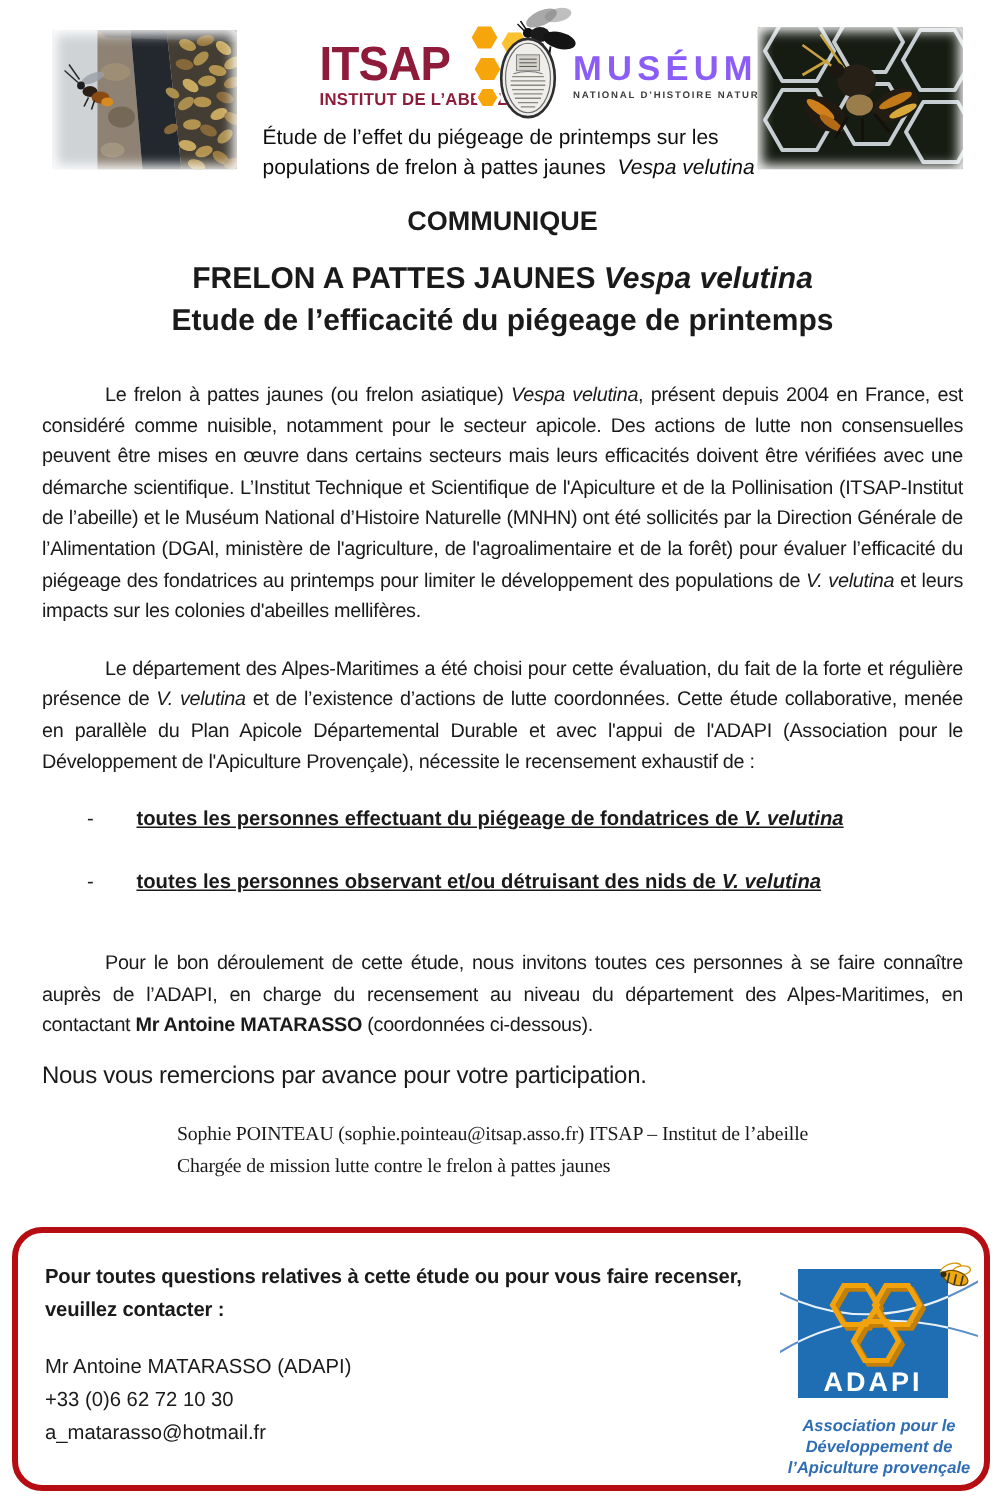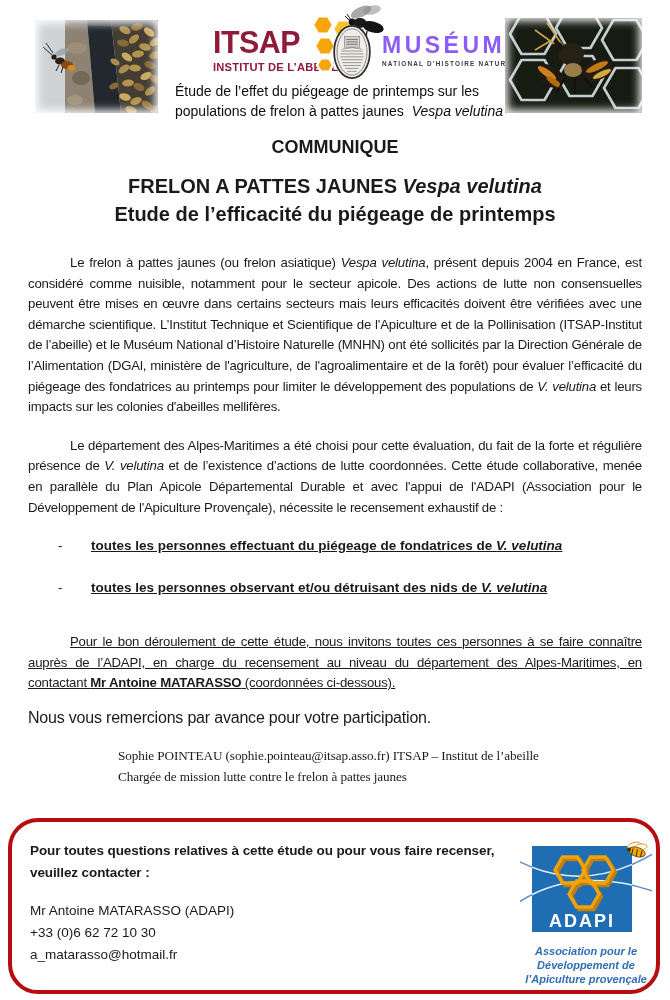--- a/index.html
+++ b/index.html
@@ -33,33 +33,33 @@
   .doc-title{text-align:center;font-size:18px;font-weight:700;margin:10px 0 0;line-height:24px;}
   .doc-h1{text-align:center;font-size:20px;font-weight:700;margin:14px 0 0;line-height:26px;}
   .doc-h2{text-align:center;font-size:20px;font-weight:700;margin:2px 0 0;line-height:26px;}
   .i{font-style:italic;}
   .b{font-weight:700;}
 
   
   .body-p{margin:0 28px;text-align:justify;font-size:13.2px;line-height:20.6px;letter-spacing:-.2px;}
   .p1{margin-top:26px;text-indent:42px;}
   .p2{margin-top:18px;text-indent:42px;}
-  .p3{margin-top:34px;text-indent:42px;text-decoration:underline;}
+  .p3{margin-top:34px;text-indent:42px;}
   .p4{margin:14px 28px 0;font-size:16px;line-height:20.6px;letter-spacing:-.2px;}
 
   .dash-list{margin:18px 28px 0;}
   .dash-item{display:flex;margin:0 0 22px 30px;font-size:13.5px;line-height:20px;}
   .dash-m{width:33px;flex:none;}
   .dash-text{font-weight:700;text-decoration:underline;}
 
   .signature{margin:16px 0 0 118px;font-size:13.2px;line-height:21px;letter-spacing:-.1px;font-family:Liberation Serif, serif;}
 
   
   .contact-box{position:absolute;left:8px;top:818px;width:652px;height:176px;box-sizing:border-box;
-               border:4.5px solid #b50d11;border-radius:30px;background:#fff;}
+               border:4.5px solid #b50d11;border-radius:20px;background:#fff;}
   .box-intro{margin:18px 0 0 18px;width:478px;font-size:13.5px;font-weight:700;line-height:22px;letter-spacing:-.1px;}
   .box-lines{margin:16px 0 0 18px;font-size:13.5px;line-height:22px;}
   .adapi-card{position:absolute;right:4px;top:16px;width:132px;text-align:center;}
   .adapi-card svg{display:block;width:132px;height:102px;}
   .adapi-tagline{margin-top:4px;font-size:11px;font-weight:700;font-style:italic;line-height:14px;color:#2f6db5;}
 </style>
 </head>
 <body>
 
 <div class="page">

